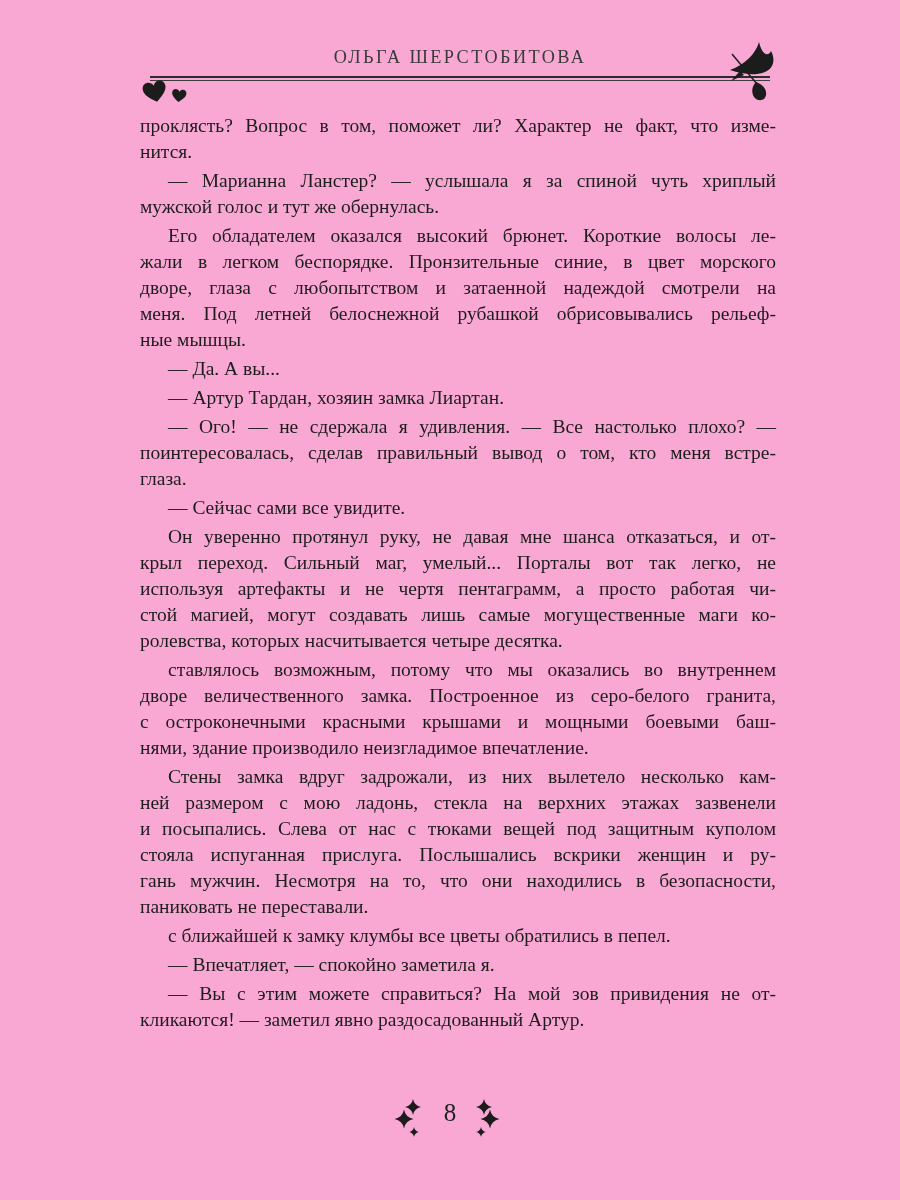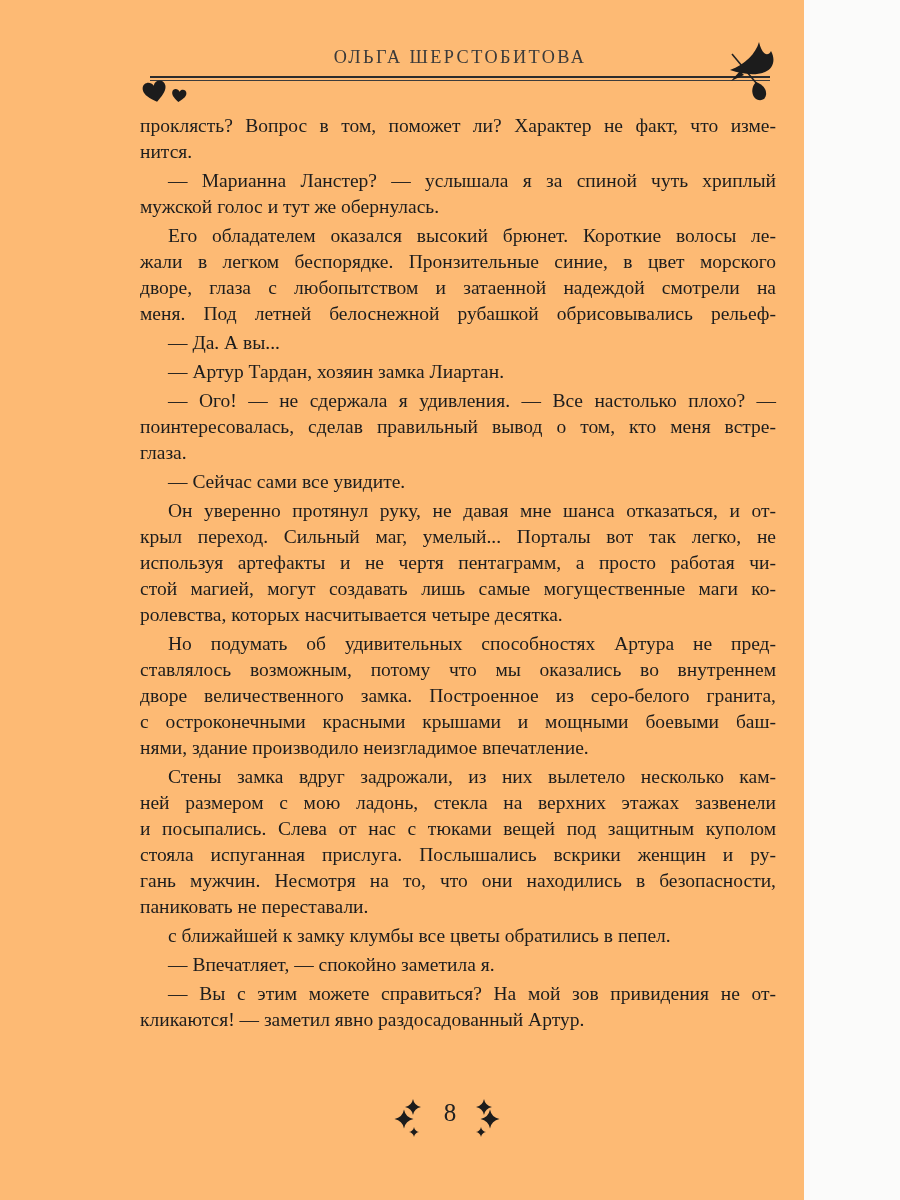--- a/index.html
+++ b/index.html
@@ -2,23 +2,23 @@
 <html lang="ru"><head>
 <meta charset="utf-8">
 <style>
   html, body { margin: 0; padding: 0; }
   body {
     background: #fbfbfa;
     font-family: "Liberation Serif", serif;
   }
   .page {
     position: relative;
-    width: 804px;
+    width: 900px;
     height: 1200px;
-    background: #fdba74;
+    background: #f9a8d4;
     overflow: hidden;
   }
   
   .author-title {
     position: absolute;
     left: 150px;
     top: 46px;
     width: 620px;
     text-align: center;
     font-size: 19px;
@@ -122,20 +122,21 @@
       </div>
       <div class="para indent">
         <div class="line fill">— Марианна Ланстер? — услышала я за спиной чуть хриплый</div>
         <div class="line last">мужской голос и тут же обернулась.</div>
       </div>
       <div class="para indent">
         <div class="line fill">Его обладателем оказался высокий брюнет. Короткие волосы ле-</div>
         <div class="line fill">жали в легком беспорядке. Пронзительные синие, в цвет морского</div>
         <div class="line fill">дворе, глаза с любопытством и затаенной надеждой смотрели на</div>
         <div class="line fill">меня. Под летней белоснежной рубашкой обрисовывались рельеф-</div>
+        <div class="line last">ные мышцы.</div>
       </div>
       <div class="para indent">
         <div class="line last">— Да. А вы...</div>
       </div>
       <div class="para indent">
         <div class="line last">— Артур Тардан, хозяин замка Лиартан.</div>
       </div>
       <div class="para indent">
         <div class="line fill">— Ого! — не сдержала я удивления. — Все настолько плохо? —</div>
         <div class="line fill">поинтересовалась, сделав правильный вывод о том, кто меня встре-</div>
@@ -145,21 +146,20 @@
         <div class="line last">— Сейчас сами все увидите.</div>
       </div>
       <div class="para indent">
         <div class="line fill">Он уверенно протянул руку, не давая мне шанса отказаться, и от-</div>
         <div class="line fill">крыл переход. Сильный маг, умелый... Порталы вот так легко, не</div>
         <div class="line fill">используя артефакты и не чертя пентаграмм, а просто работая чи-</div>
         <div class="line fill">стой магией, могут создавать лишь самые могущественные маги ко-</div>
         <div class="line last">ролевства, которых насчитывается четыре десятка.</div>
       </div>
       <div class="para indent">
-        <div class="line fill">Но подумать об удивительных способностях Артура не пред-</div>
         <div class="line fill">ставлялось возможным, потому что мы оказались во внутреннем</div>
         <div class="line fill">дворе величественного замка. Построенное из серо-белого гранита,</div>
         <div class="line fill">с остроконечными красными крышами и мощными боевыми баш-</div>
         <div class="line last">нями, здание производило неизгладимое впечатление.</div>
       </div>
       <div class="para indent">
         <div class="line fill">Стены замка вдруг задрожали, из них вылетело несколько кам-</div>
         <div class="line fill">ней размером с мою ладонь, стекла на верхних этажах зазвенели</div>
         <div class="line fill">и посыпались. Слева от нас с тюками вещей под защитным куполом</div>
         <div class="line fill">стояла испуганная прислуга. Послышались вскрики женщин и ру-</div>

